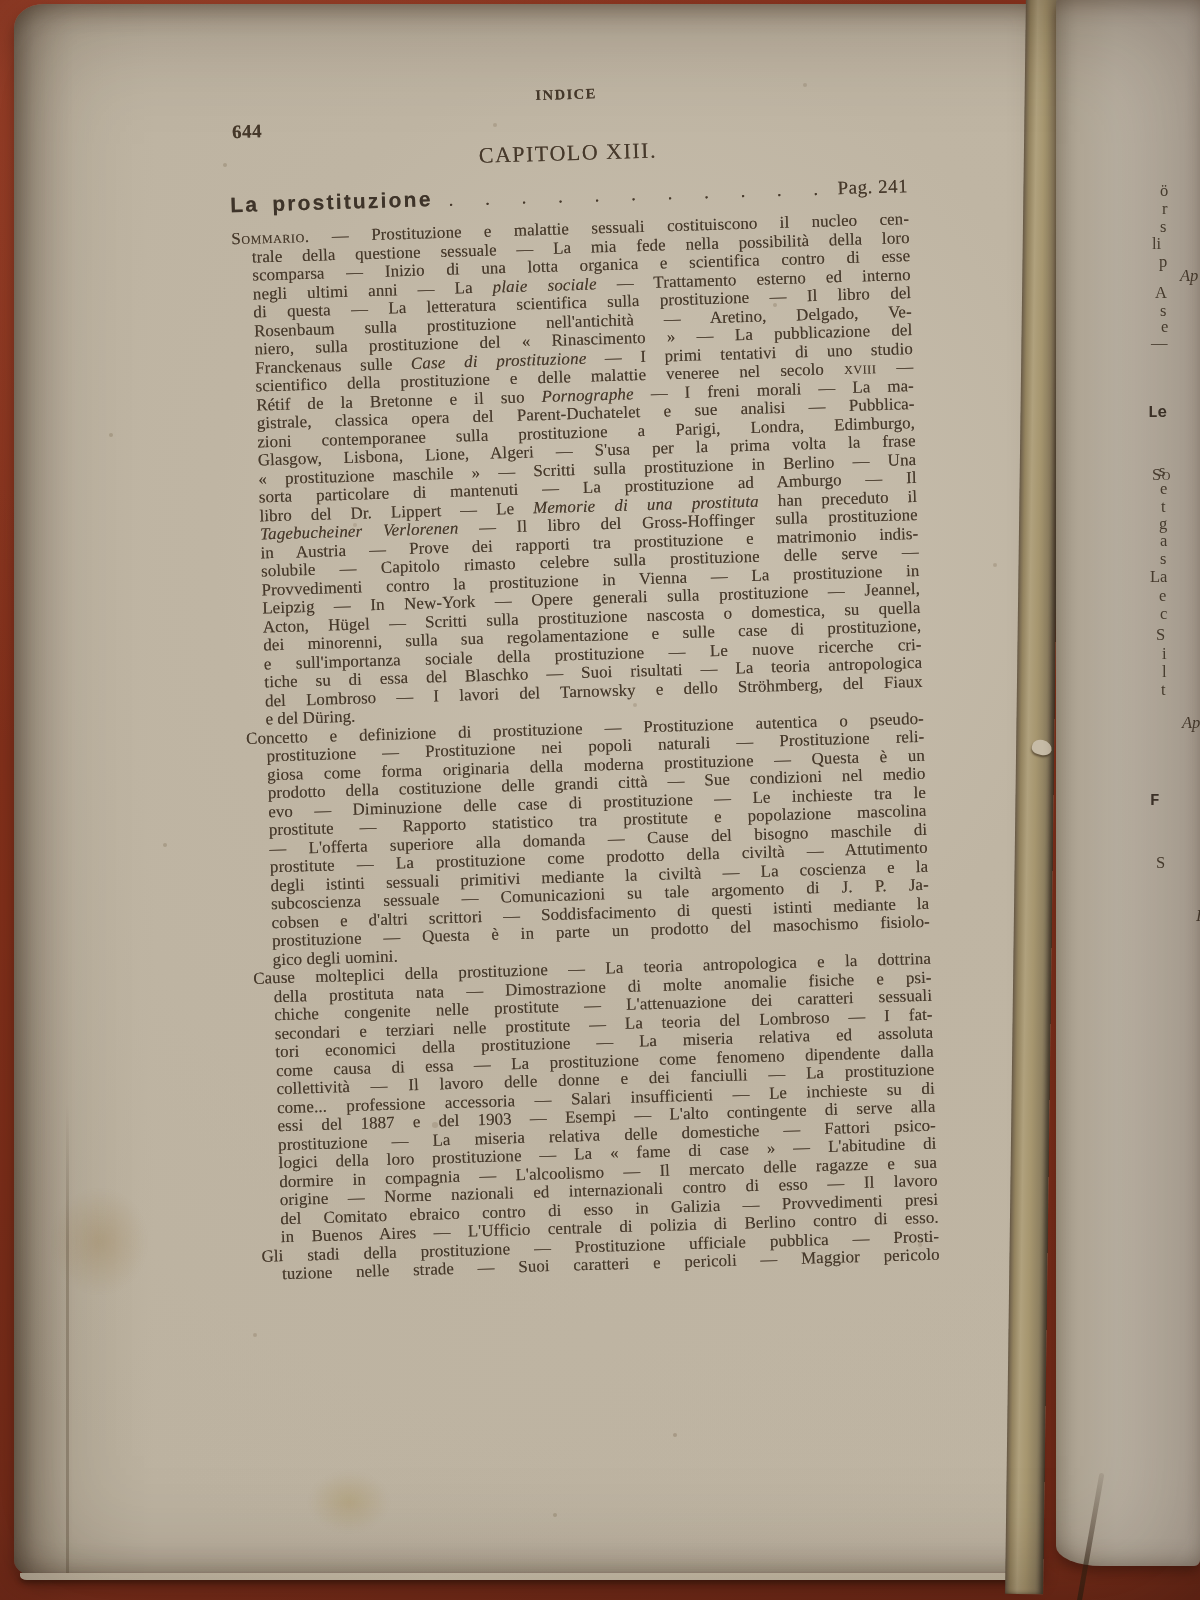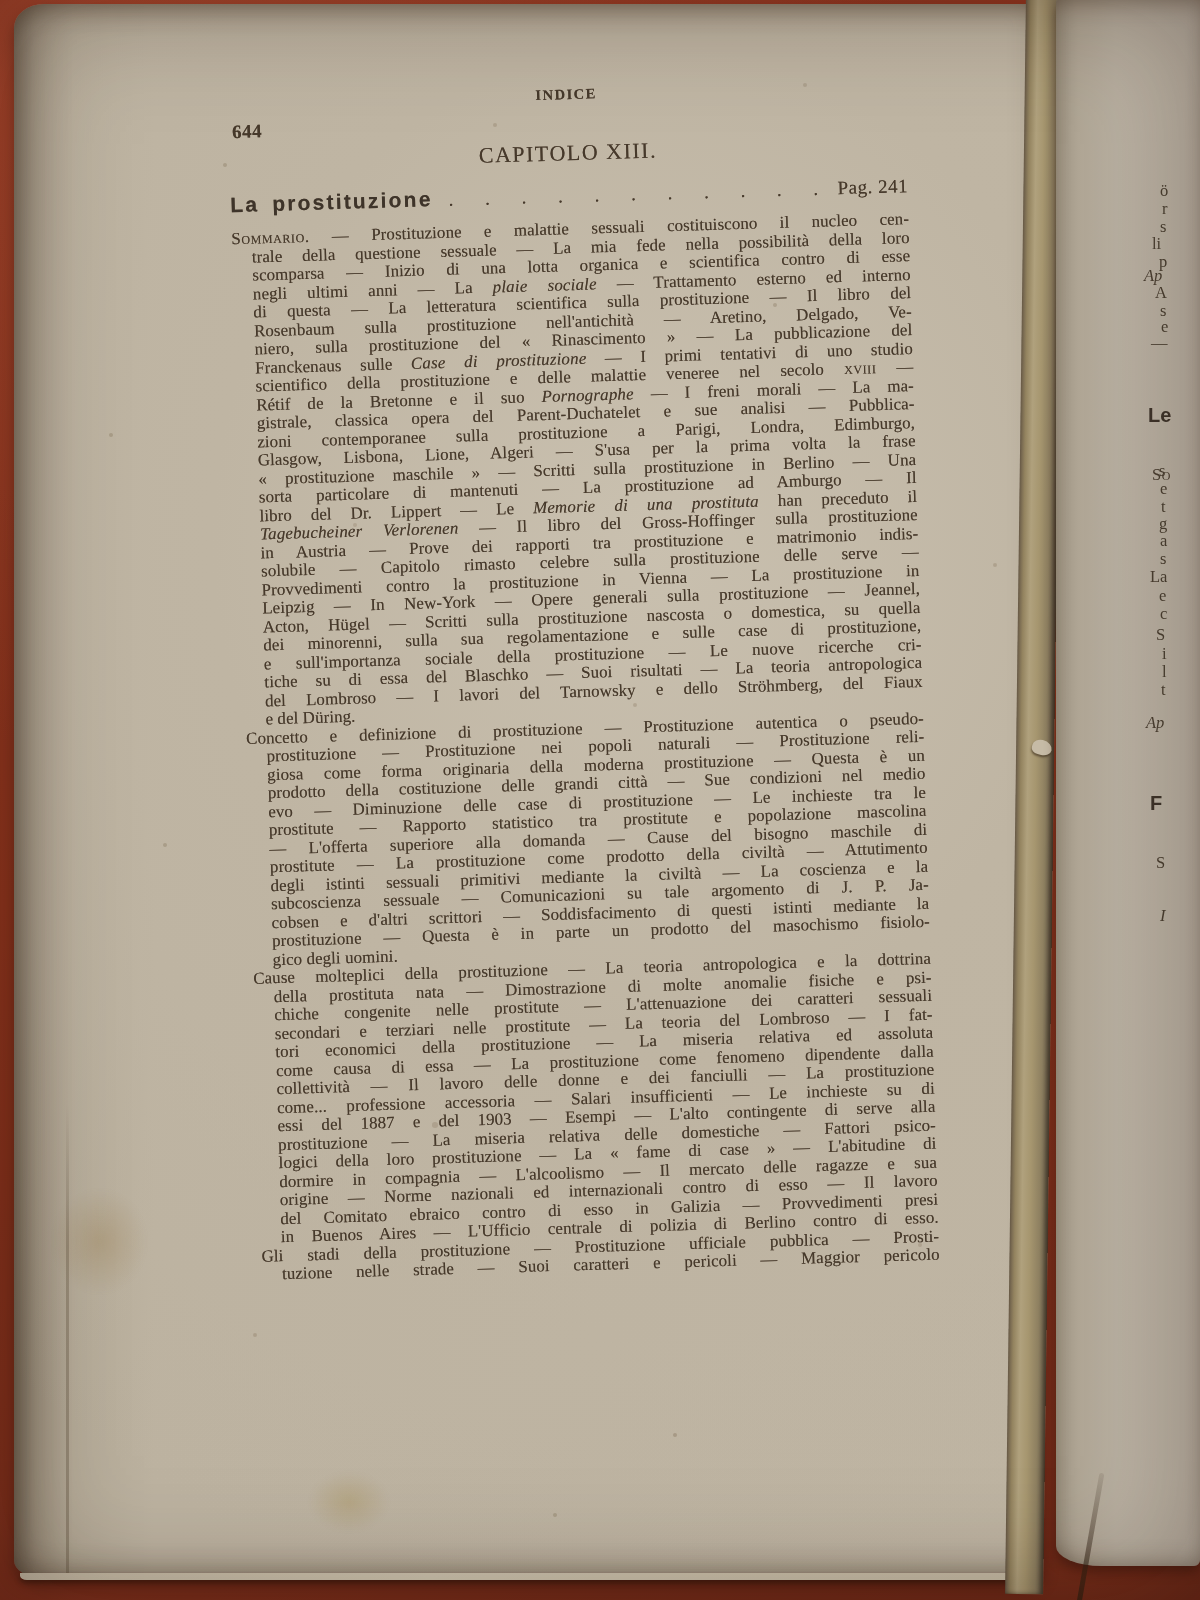--- a/index.html
+++ b/index.html
@@ -79,22 +79,22 @@
   #paras{margin-top:13px;}
   .para{margin:0;}
   .jline{line-height:18.5px;font-size:16.9px;letter-spacing:.1px;text-align:justify;
     text-align-last:justify;padding-left:20px;white-space:nowrap;}
   .jline.first{padding-left:0;}
   .jline.short{text-align-last:left;}
   .jline i{letter-spacing:.2px;}
   .sc{font-variant:small-caps;letter-spacing:.6px;}
   
   .frag{position:absolute;font-size:16.5px;color:#4a3f31;white-space:nowrap;}
-  .frag.b{font-family:Liberation Sans, sans-serif;font-weight:bold;font-size:20px;color:#3e342a;}
-  .frag.i{font-style:italic;}
+  .frag.b{font-family:Liberation Mono, monospace;font-weight:bold;font-size:16px;color:#3e342a;}
+  .frag.i{font-style:italic;margin-left:36px;}
   .frag.sc{font-variant:small-caps;}
   .vignette{position:absolute;inset:0;pointer-events:none;
     box-shadow:inset 0 0 120px rgba(30,12,6,.35);}
 </style>
 </head>
 <body>
 
 <div id="stage">
   <div class="page-main">
     <div class="speckles"></div>

